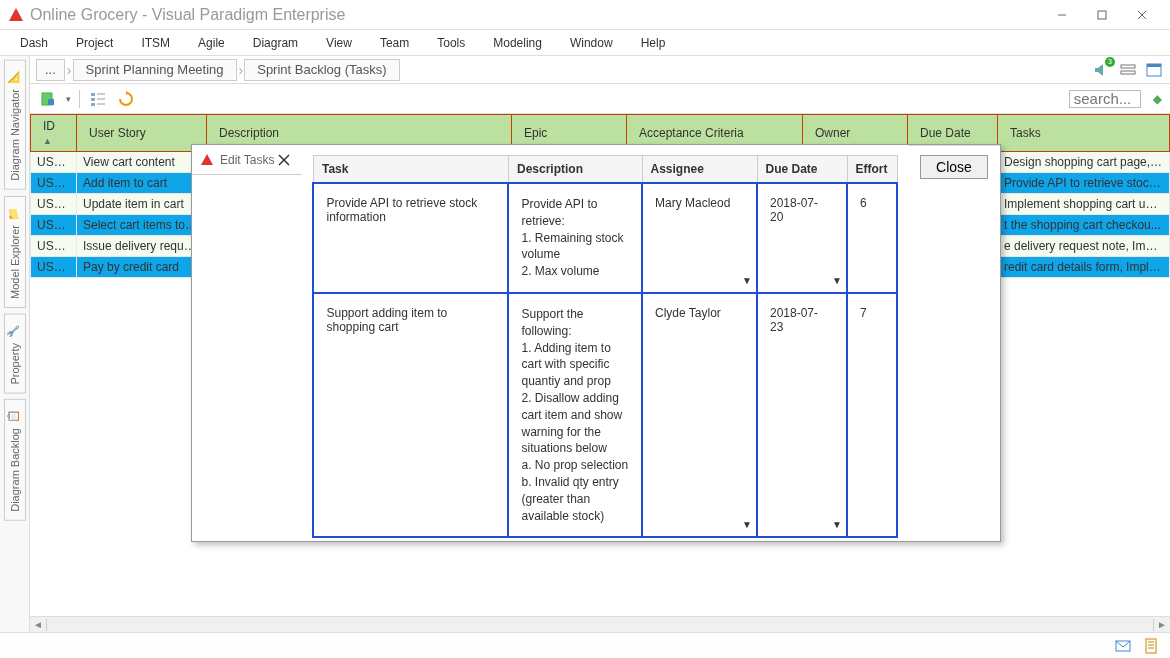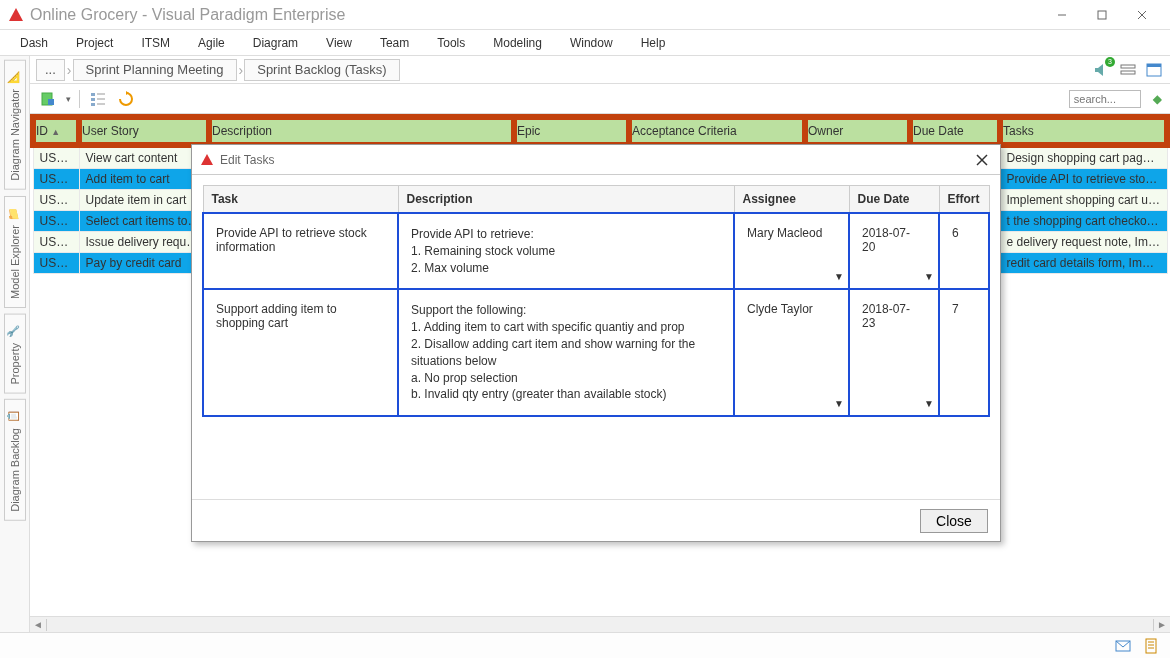--- a/index.html
+++ b/index.html
@@ -32,34 +32,34 @@
 .bc-arrow { font-size: 14px; color: #aaa; margin: 0 2px; }
 .breadcrumb-row .spacer { flex: 1; }
 .breadcrumb-icons { display: flex; gap: 6px; align-items: center; }
 .bc-icn { width: 20px; height: 20px; display: flex; align-items: center; justify-content: center; cursor: pointer; }
 
 
 .toolbar-row { height: 30px; border-bottom: 1px solid #ddd; display: flex; align-items: center; padding: 0 8px; gap: 8px; background: #fff; }
 .tb-icn { width: 20px; height: 20px; display: flex; align-items: center; justify-content: center; cursor: pointer; }
 .tb-divider { width: 1px; height: 18px; background: #ccc; }
 .toolbar-row .spacer { flex: 1; }
-.search-box { width: 72px; height: 18px; border: 1px solid #bbb; font-size: 11px; padding: 0 4px; color: #999; }
+.search-box { width: 72px; height: 18px; border: 1px solid #bbb; font-size: 15px; padding: 0 4px; color: #999; }
 .play-icn { color: #5a5; margin-left: 4px; }
 
 
 .table-wrap { flex: 1; overflow: hidden; position: relative; }
 table.grid { width: 100%; border-collapse: collapse; table-layout: fixed; }
-table.grid th { background: #bbe0a0; border: 6px solid #c2410c; text-align: left; padding: 4px 0; font-weight: normal; font-size: 12px; height: 22px; }
+table.grid th { background: #bbe0a0; border: 1px solid #c2410c; text-align: left; padding: 4px 12px; font-weight: normal; font-size: 12px; height: 22px; }
 table.grid th.id-col { text-align: left; }
 table.grid td { border: 1px solid #e8e8e8; padding: 3px 6px; font-size: 12px; height: 20px; white-space: nowrap; overflow: hidden; text-overflow: ellipsis; background: #f5fbef; }
 table.grid tr.alt td { background: #0ea5e9; }
 .sort-arrow { font-size: 9px; color: #666; }
 
 
-.dialog-backdrop { position: absolute; left: 191px; top: 144px; width: 810px; height: 398px; background: #fff; border: 1px solid #999; box-shadow: 3px 3px 6px rgba(0,0,0,0.25); z-index: 50; display: flex; flex-direction: column; }
+.dialog-backdrop { position: absolute; left: 191px; top: 144px; width: 810px; height: 398px; background: #fff; border: 1px solid #999; box-shadow: 3px 3px 6px rgba(0,0,0,0.25); z-index: 50; display: flex; }
 .dialog-titlebar { height: 30px; background: #fff; border-bottom: 1px solid #ccc; display: flex; align-items: center; padding: 0 8px; }
 .dialog-titlebar .dlg-logo { width: 14px; height: 14px; margin-right: 6px; }
 .dialog-titlebar .dlg-title { flex: 1; font-size: 12px; color: #666; }
 .dialog-titlebar .dlg-close { width: 20px; height: 20px; display: flex; align-items: center; justify-content: center; cursor: pointer; color: #555; font-size: 14px; }
 .dialog-body { flex: 1; padding: 10px 10px 0 10px; overflow: hidden; }
 .dlg-table { width: 100%; border-collapse: collapse; border: 1px solid #bbb; table-layout: fixed; }
 .dlg-table th { background: #f5f5f5; border: 1px solid #ccc; text-align: left; padding: 6px 8px; font-weight: bold; font-size: 12px; }
 .dlg-table td { border: 2px solid #1d4ed8; padding: 12px; font-size: 12px; vertical-align: top; position: relative; }
 .dlg-table td.has-dd { padding-right: 18px; }
 .dd-arrow { position: absolute; right: 4px; bottom: 6px; font-size: 10px; color: #333; }

